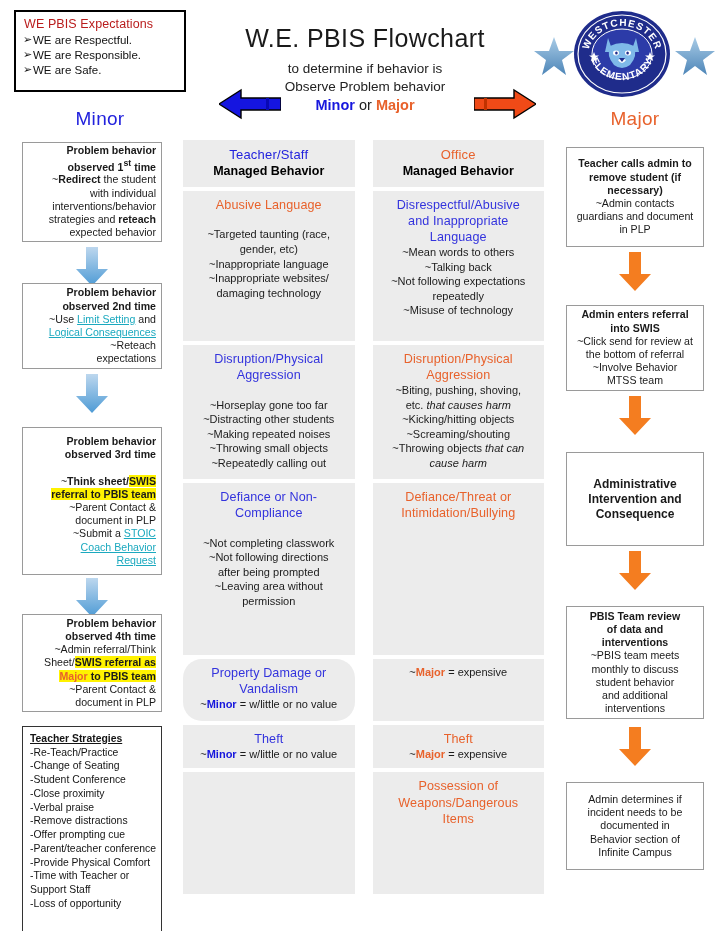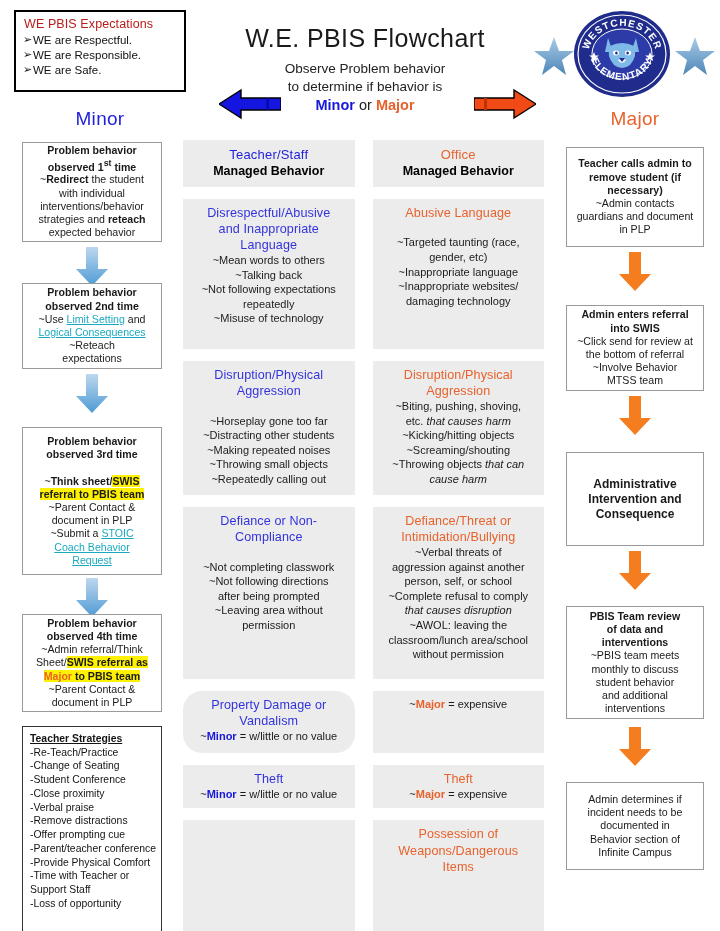--- a/index.html
+++ b/index.html
@@ -52,39 +52,39 @@
     position:absolute;left:560px;top:108px;width:150px;text-align:center;
     font-size:19px;color:#E8622C;letter-spacing:.3px;
   }
 
   
   .sbox{
     position:absolute;border:1px solid #9a9a9a;background:#fff;box-sizing:border-box;
     font-size:10.6px;color:#1a1a1a;line-height:1.25;text-align:center;
     padding:4px 5px;display:flex;flex-direction:column;justify-content:center;
   }
-  .sbox.lbox{left:22px;width:140px;}
+  .sbox.lbox{left:22px;width:140px;text-align:right;}
   .sbox.rbox{left:566px;width:138px;}
   .sbox p{margin:0;}
   .sbox .hdr{font-weight:bold;}
 
   .strat-box{
     position:absolute;left:22px;width:140px;border:1px solid #333;background:#fff;
     box-sizing:border-box;padding:5px 4px 4px 7px;font-size:10.4px;color:#141414;
     line-height:1.32;text-align:left;
   }
   .strat-box .st-title{font-weight:bold;text-decoration:underline;}
   .strat-box p{margin:0;}
 
   
   .varr{position:absolute;width:34px;height:40px;}
 
   
   .table{position:absolute;left:183px;top:140px;width:361px;}
-  .trow{display:flex;gap:18px;margin-bottom:12px;}
+  .trow{display:flex;gap:18px;margin-bottom:4px;}
   .cell{
     background:#ececec;box-sizing:border-box;flex:1 1 0;
     padding:6px 7px 7px;text-align:center;font-size:11px;color:#1b1b1b;line-height:1.32;
   }
   .cell.empty{background:#ececec;}
   .cell p{margin:0;}
   .c-head-t{color:#2222DD;font-size:13px;letter-spacing:.2px;}
   .c-head-o{color:#E8622C;font-size:13px;letter-spacing:.2px;}
   .c-head-sub{color:#000;font-weight:bold;font-size:12.5px;}
   .c-title-b{color:#3333DD;font-size:12.6px;line-height:1.28;letter-spacing:.1px;}
@@ -107,22 +107,22 @@
       <span>WE are Responsible.</span>
     </div>
     <div class="expect-li">
       <span class="arw">➢</span>
       <span>WE are Safe.</span>
     </div>
   </div>
 
   <div class="chart-title">W.E. PBIS Flowchart</div>
   <div class="chart-sub">
+    <div>to determine if behavior is</div>
     <div>Observe Problem behavior</div>
-    <div>to determine if behavior is</div>
     <div class="sub-line3">
       <span class="minorword">Minor</span><span> or </span><span class="majorword">Major</span>
     </div>
   </div>
 
   <svg class="arrow-left" viewBox="0 0 62 32">
     <polygon points="0,16 22,2 22,10 62,10 62,22 22,22 22,30" fill="#1515E0" stroke="#000" stroke-width="1.4"></polygon>
     <rect x="47" y="10" width="3" height="12" fill="#0808B5"></rect>
   </svg>
   <svg class="arrow-right" viewBox="0 0 62 32">
@@ -243,26 +243,26 @@
         <p class="c-head-sub">Managed Behavior</p>
       </div>
       <div class="cell">
         <p class="c-head-o">Office</p>
         <p class="c-head-sub">Managed Behavior</p>
       </div>
     </div>
 
     <div class="trow">
       <div class="cell" style="min-height:150px;">
+        <p class="c-title-o">Abusive Language</p>
+        <p class="c-body"><br>~Targeted taunting (race,<br>gender, etc)<br>~Inappropriate language<br>~Inappropriate websites/<br>damaging technology</p>
+      </div>
+      <div class="cell" style="min-height:150px;">
         <p class="c-title-b">Disrespectful/Abusive<br>and Inappropriate<br>Language</p>
         <p class="c-body">~Mean words to others<br>~Talking back<br>~Not following expectations<br>repeatedly<br>~Misuse of technology</p>
-      </div>
-      <div class="cell" style="min-height:150px;">
-        <p class="c-title-o">Abusive Language</p>
-        <p class="c-body"><br>~Targeted taunting (race,<br>gender, etc)<br>~Inappropriate language<br>~Inappropriate websites/<br>damaging technology</p>
       </div>
     </div>
 
     <div class="trow">
       <div class="cell" style="min-height:134px;">
         <p class="c-title-b">Disruption/Physical<br>Aggression</p>
         <p class="c-body"><br>~Horseplay gone too far<br>~Distracting other students<br>~Making repeated noises<br>~Throwing small objects<br>~Repeatedly calling out</p>
       </div>
       <div class="cell" style="min-height:134px;">
         <p class="c-title-o">Disruption/Physical<br>Aggression</p>
@@ -270,21 +270,20 @@
       </div>
     </div>
 
     <div class="trow">
       <div class="cell" style="min-height:172px;">
         <p class="c-title-b">Defiance or Non-<br>Compliance</p>
         <p class="c-body"><br>~Not completing classwork<br>~Not following directions<br>after being prompted<br>~Leaving area without<br>permission</p>
       </div>
       <div class="cell" style="min-height:172px;">
         <p class="c-title-o">Defiance/Threat or<br>Intimidation/Bullying</p>
-        <p class="c-body">~Verbal threats of<br>aggression against another<br>person, self, or school<br>~Complete refusal to comply<br><i>that causes disruption</i><br>~AWOL: leaving the<br>classroom/lunch area/school<br>without permission</p>
       </div>
     </div>
 
     <div class="trow">
       <div class="cell" style="min-height:62px;border-radius:19px;">
         <p class="c-title-b">Property Damage or<br>Vandalism</p>
         <p class="c-body">~<span class="minorword">Minor</span> = w/little or no value</p>
       </div>
       <div class="cell" style="min-height:62px;">
         <p class="c-body">~<span class="majorword">Major</span> = expensive</p>

